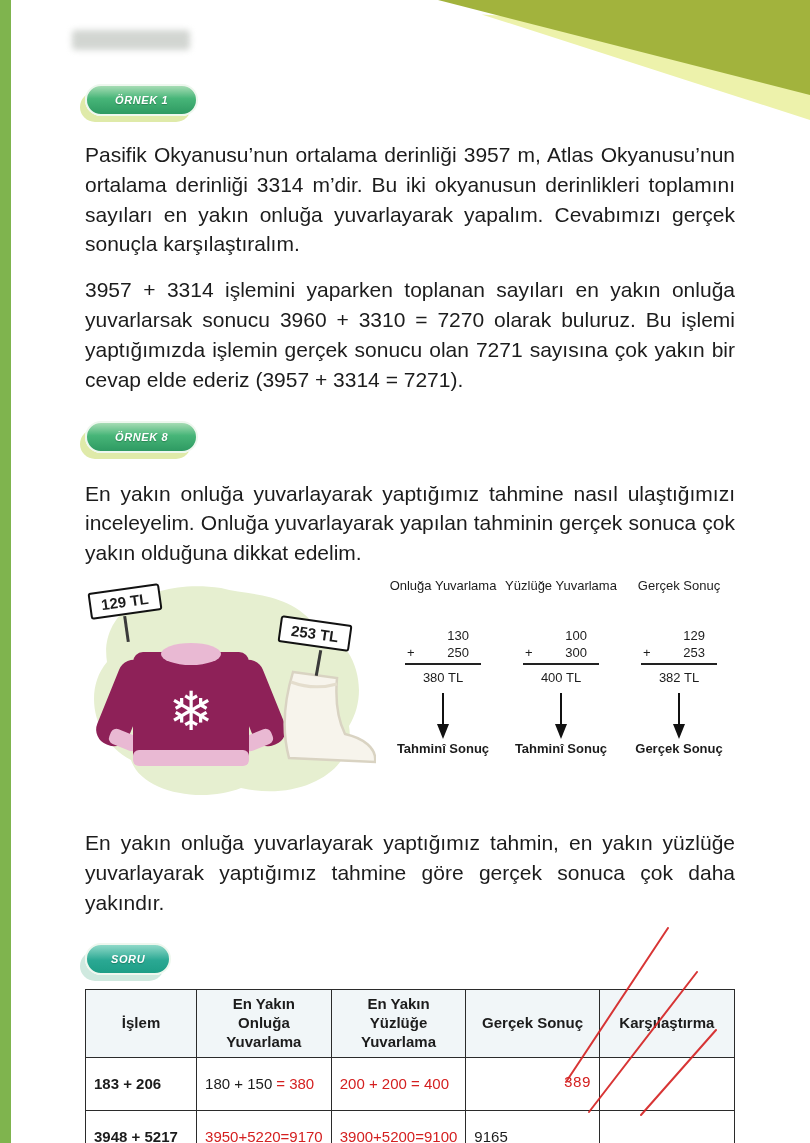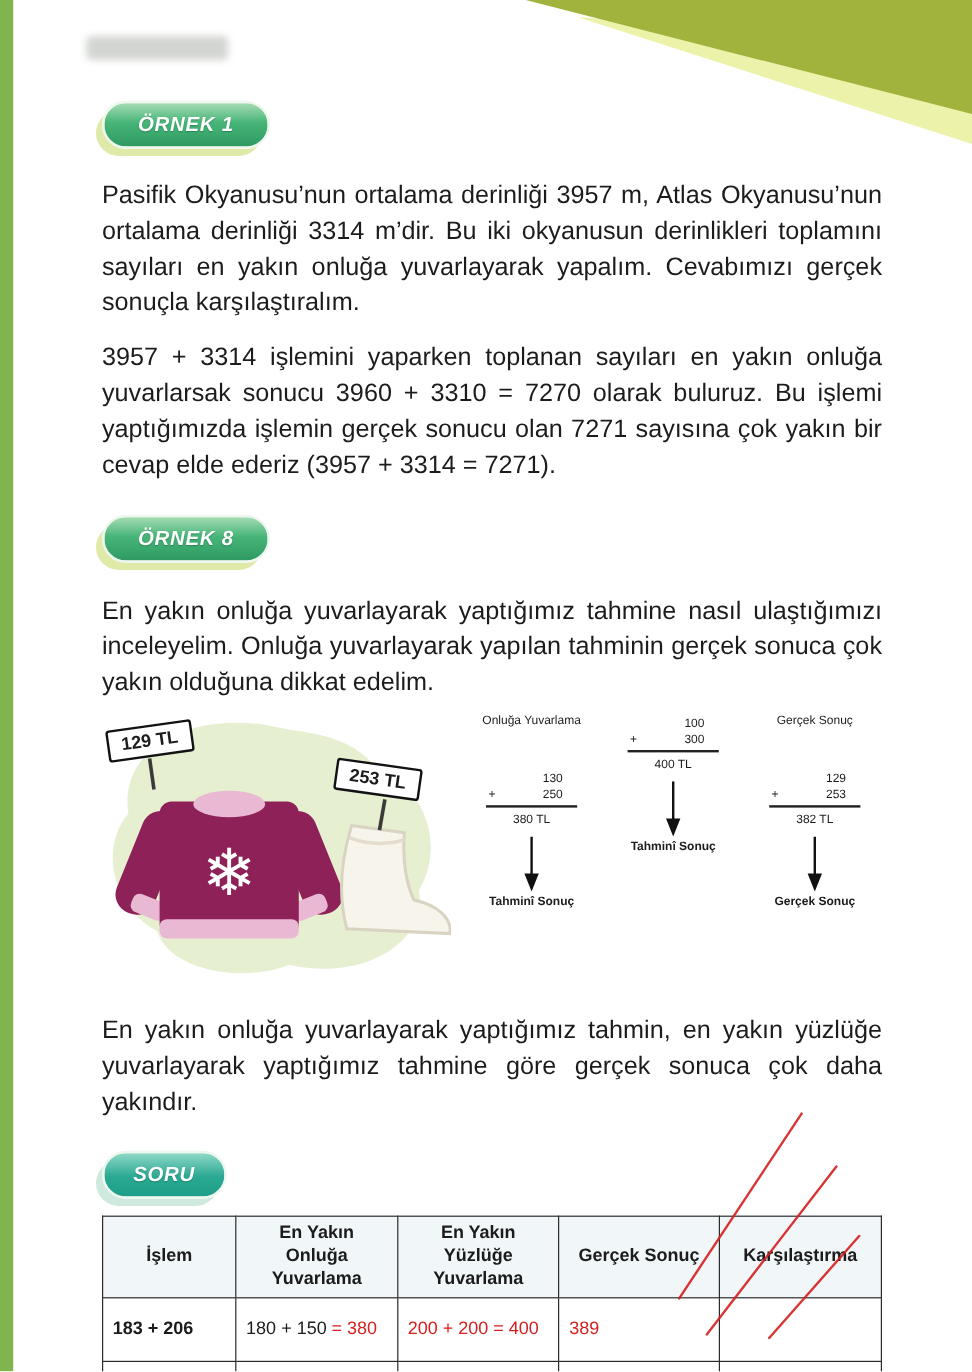--- a/index.html
+++ b/index.html
@@ -11,58 +11,58 @@
         clip-path:polygon(4% 12%,100% 100%,100% 30%);z-index:1;}
   .corner-dark{position:absolute;top:0;left:438px;right:0;height:100px;background:#a2b33d;
         clip-path:polygon(0 0,100% 0,100% 95%);z-index:2;}
   .watermark-blur{position:absolute;left:72px;top:30px;width:118px;height:20px;background:#aeb4ad;
         opacity:.55;filter:blur(3px);border-radius:4px;}
   
   .content{position:absolute;left:85px;top:72px;width:650px;}
   p.para{margin:16px 0 0 0;font-size:21px;line-height:1.42;text-align:justify;}
   
   .badge{display:inline-block;position:relative;margin-top:12px;padding:8px 28px;border-radius:24px;
-        color:#fff;font-weight:bold;font-style:italic;font-size:17px;letter-spacing:.6px;
+        color:#fff;font-weight:bold;font-style:italic;font-size:11px;letter-spacing:.6px;
         background:linear-gradient(180deg,#a6dcb4 0%,#47b578 45%,#2e9a62 100%);
         box-shadow:-6px 7px 0 -1px #dfeaa9;border:2px solid #eef7ee;text-shadow:0 1px 1px rgba(0,60,30,.35);}
   .badge.soru{background:linear-gradient(180deg,#8fd9c8 0%,#2aa893 55%,#1d9e86 100%);
         box-shadow:-6px 7px 0 -1px #cfe9df;padding:8px 24px;}
   .badge.m-top{margin-top:26px;}
   
   .figure{position:relative;height:238px;margin-top:6px;}
   .illustration{position:absolute;left:-14px;top:-4px;width:305px;height:242px;}
   .price-sign{position:absolute;background:#fff;border:2.5px solid #121212;border-radius:3px;
         padding:3px 10px;font-weight:bold;font-size:15px;z-index:4;}
   .sign1{left:18px;top:18px;transform:rotate(-8deg);}
   .sign2{left:208px;top:50px;transform:rotate(8deg);}
   .stick{position:absolute;width:3px;background:#3a3a3a;z-index:3;}
   .stick1{left:54px;top:46px;height:26px;transform:rotate(-8deg);}
   .stick2{left:246px;top:80px;height:26px;transform:rotate(10deg);}
   .est-columns{position:absolute;left:302px;right:0;top:4px;display:flex;justify-content:space-between;}
-  .est-col{width:112px;text-align:center;font-size:10px;}
+  .est-col{width:112px;text-align:center;font-size:13px;}
   .est-title{min-height:46px;line-height:1.3;}
   .sum{display:inline-block;text-align:right;margin-top:4px;}
   .sum .row1{padding:0 12px 2px 0;}
   .sum .row2{display:flex;justify-content:space-between;min-width:62px;
         border-bottom:2px solid #222;padding:0 12px 3px 2px;}
   .sum .plus{margin-right:10px;}
   .est-result{margin-top:5px;}
   .down-arrow{margin:8px auto 2px auto;width:16px;height:46px;}
   .est-label{font-weight:bold;margin-top:2px;line-height:1.3;}
   
   table.soru-table{width:100%;border-collapse:collapse;margin-top:14px;font-size:15px;}
   .soru-table th,.soru-table td{border:1.7px solid #2b2b2b;padding:5px 8px;vertical-align:middle;}
   .soru-table th{background:#f1f6f8;font-weight:bold;text-align:center;height:44px;line-height:1.25;}
   .soru-table td{height:42px;}
   .c-islem{font-weight:bold;}
   .hand{color:#d42020;margin-top:48px;}
   .print{color:#1c1c1c;}
   .print:not(:empty)+.hand{margin-left:4px;}
   .hand.block{display:block;margin-left:10px;margin-top:1px;}
-  .cell-center{text-align:left;}
+  .cell-center{text-align:right;font-family:Liberation Mono, monospace;}
   
   .handnote{margin:10px 0 0 -24px;width:742px;color:#d42020;font-size:16px;line-height:1.4;
         transform:rotate(-0.4deg);}
   
   .strokes{position:absolute;left:0;top:0;width:810px;height:1143px;pointer-events:none;z-index:6;}
 </style>
 </head>
 <body>
 
 <div class="page">
@@ -126,20 +126,21 @@
           <div class="down-arrow">
             <svg width="16" height="46" viewBox="0 0 16 46">
                 <line x1="8" y1="0" x2="8" y2="33" stroke="#111" stroke-width="2"></line>
                 <polygon points="2,31 14,31 8,46" fill="#111"></polygon>
               </svg>
           </div>
           <div class="est-label">Tahminî Sonuç</div>
         </div>
 
         <div class="est-col">
+          <div class="est-title">Yüzlüğe Yuvarlama</div>
           <div class="sum">
             <div class="row1">100</div>
             <div class="row2">
               <span class="plus">+</span>
               <span>300</span>
             </div>
           </div>
           <div class="est-result">400 TL</div>
           <div class="down-arrow">
             <svg width="16" height="46" viewBox="0 0 16 46">

